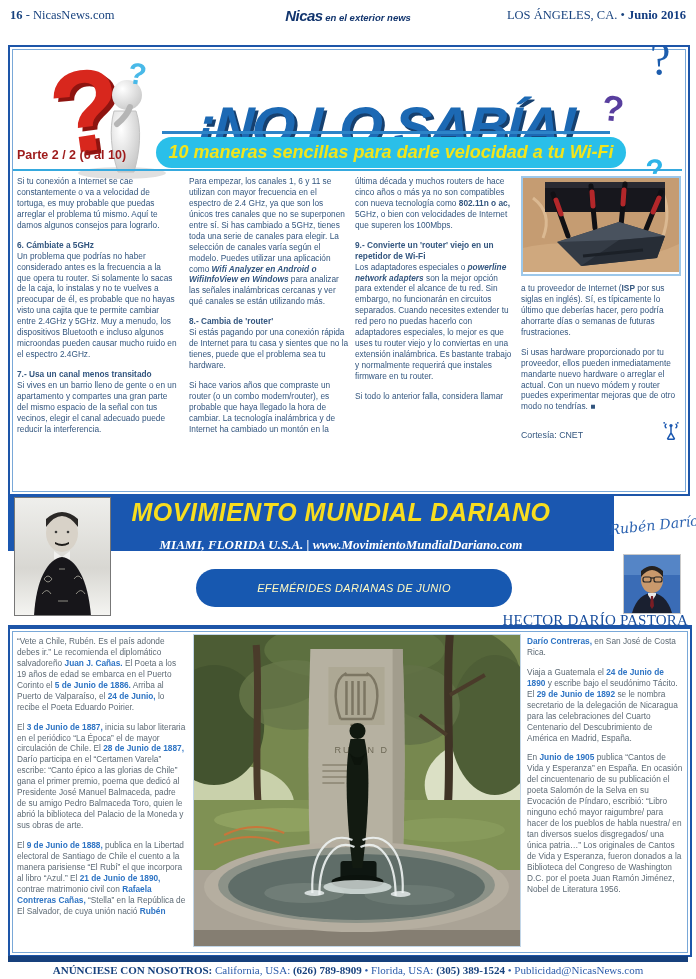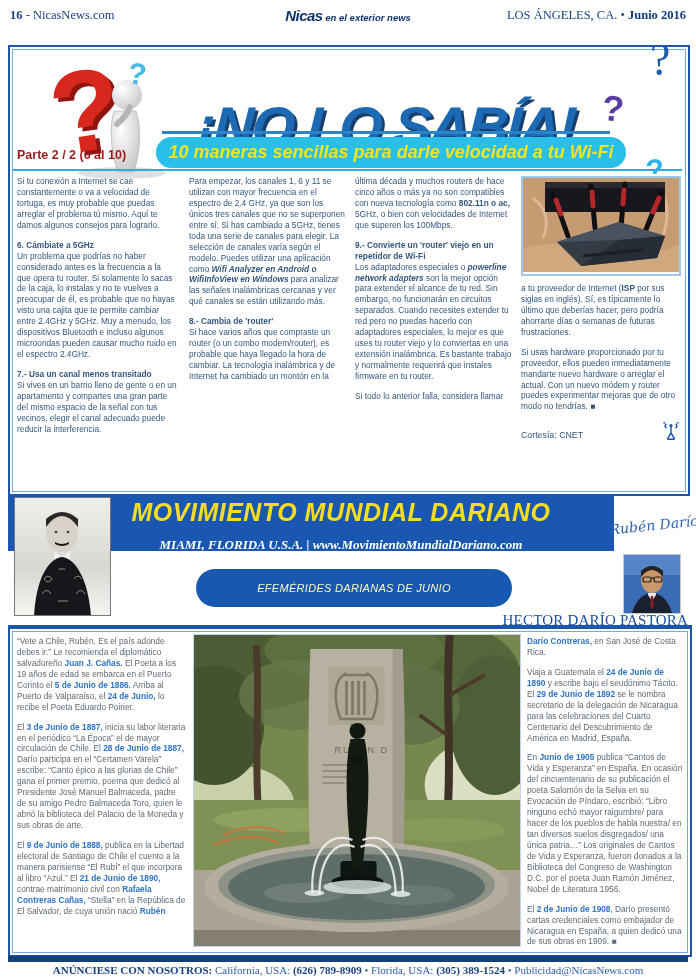--- a/index.html
+++ b/index.html
@@ -126,20 +126,21 @@
   <div class="col wcol1">
       <p><span>Si tu conexión a Internet se cae constantemente o va a velocidad de tortuga, es muy probable que puedas arreglar el problema tú mismo. Aquí te damos algunos consejos para lograrlo.</span></p>
       <p class="hd"><span class="b">6. Cámbiate a 5GHz</span></p>
       <p><span>Un problema que podrías no haber considerado antes es la frecuencia a la que opera tu router. Si solamente lo sacas de la caja, lo instalas y no te vuelves a preocupar de él, es probable que no hayas visto una cajita que te permite cambiar entre 2.4GHz y 5GHz. Muy a menudo, los dispositivos Bluetooth e incluso algunos microondas pueden causar mucho ruido en el espectro 2.4GHz.</span></p>
       <p class="hd"><span class="b">7.- Usa un canal menos transitado</span></p>
       <p><span>Si vives en un barrio lleno de gente o en un apartamento y compartes una gran parte del mismo espacio de la señal con tus vecinos, elegir el canal adecuado puede reducir la interferencia.</span></p>
     </div>
   <div class="col wcol2">
       <p><span>Para empezar, los canales 1, 6 y 11 se utilizan con mayor frecuencia en el espectro de 2.4 GHz, ya que son los únicos tres canales que no se superponen entre sí. Si has cambiado a 5GHz, tienes toda una serie de canales para elegir. La selección de canales varía según el modelo. Puedes utilizar una aplicación como </span><span class="b i">Wifi Analyzer en Android o WifiInfoView en Windows</span><span> para analizar las señales inalámbricas cercanas y ver qué canales se están utilizando más.</span></p>
       <p class="hd"><span class="b">8.- Cambia de 'router'</span></p>
+      <p><span>Si estás pagando por una conexión rápida de Internet para tu casa y sientes que no la tienes, puede que el problema sea tu hardware.</span></p>
       <p><span>Si hace varios años que compraste un router (o un combo modem/router), es probable que haya llegado la hora de cambiar. La tecnología inalámbrica y de Internet ha cambiado un montón en la</span></p>
     </div>
   <div class="col wcol3">
       <p><span>última década y muchos routers de hace cinco años o más ya no son compatibles con nueva tecnología como </span><span class="b">802.11n o ac,</span><span> 5GHz, o bien con velocidades de Internet que superen los 100Mbps.</span></p>
       <p class="hd"><span class="b">9.- Convierte un 'router' viejo en un repetidor de Wi-Fi</span></p>
       <p><span>Los adaptadores especiales o </span><span class="b i">powerline network adapters</span><span> son la mejor opción para extender el alcance de tu red. Sin embargo, no funcionarán en circuitos separados. Cuando necesites extender tu red pero no puedas hacerlo con adaptadores especiales, lo mejor es que uses tu router viejo y lo conviertas en una extensión inalámbrica. Es bastante trabajo y normalmente requerirá que instales firmware en tu router.</span></p>
       <p><span>Si todo lo anterior falla, considera llamar</span></p>
     </div>
   <div class="col wcol4">
     <div class="router-photo">
@@ -298,18 +299,17 @@
       </g>
       <ellipse cx="163" cy="252" rx="34" ry="7" fill="#dfe7e5" opacity="0.8"></ellipse>
       <ellipse cx="120" cy="258" rx="10" ry="3" fill="#eef3f2" opacity="0.8"></ellipse>
       <ellipse cx="206" cy="259" rx="10" ry="3" fill="#eef3f2" opacity="0.8"></ellipse>
     </svg>
   </div>
   <div class="col ecolR">
       <p><span class="b">Darío Contreras,</span><span> en San José de Costa Rica.</span></p>
       <p><span>Viaja a Guatemala el </span><span class="b">24 de Junio de 1890</span><span> y escribe bajo el seudónimo Tácito. El </span><span class="b">29 de Junio de 1892</span><span> se le nombra secretario de la delegación de Nicaragua para las celebraciones del Cuarto Centenario del Descubrimiento de América en Madrid, España.</span></p>
       <p><span>En </span><span class="b">Junio de 1905</span><span> publica “Cantos de Vida y Esperanza” en España. En ocasión del cincuentenario de su publicación el poeta Salomón de la Selva en su Evocación de Píndaro, escribió: “Libro ninguno echó mayor raigumbre/ para hacer de los pueblos de habla nuestra/ en tan diversos suelos disgregados/ una única patria…” Los originales de Cantos de Vida y Esperanza, fueron donados a la Biblioteca del Congreso de Washington D.C. por el poeta Juan Ramón Jiménez, Nobel de Literatura 1956.</span></p>
-      <p><span>El  </span><span class="b">2 de Junio de 1908</span><span>, Darío presentó cartas credenciales como embajador de Nicaragua en España, a quien dedicó una de sus obras en 1909. ■</span></p>
     </div>
 </section>
 
 <div class="footer-rule"></div>
 <div class="footer-text"><p><span class="b">ANÚNCIESE CON NOSOTROS: </span><span>California, USA: </span><span class="b">(626) 789-8909</span><span> • Florida, USA: </span><span class="b">(305) 389-1524</span><span> • Publicidad@NicasNews.com</span></p></div>
 
 </body></html>

